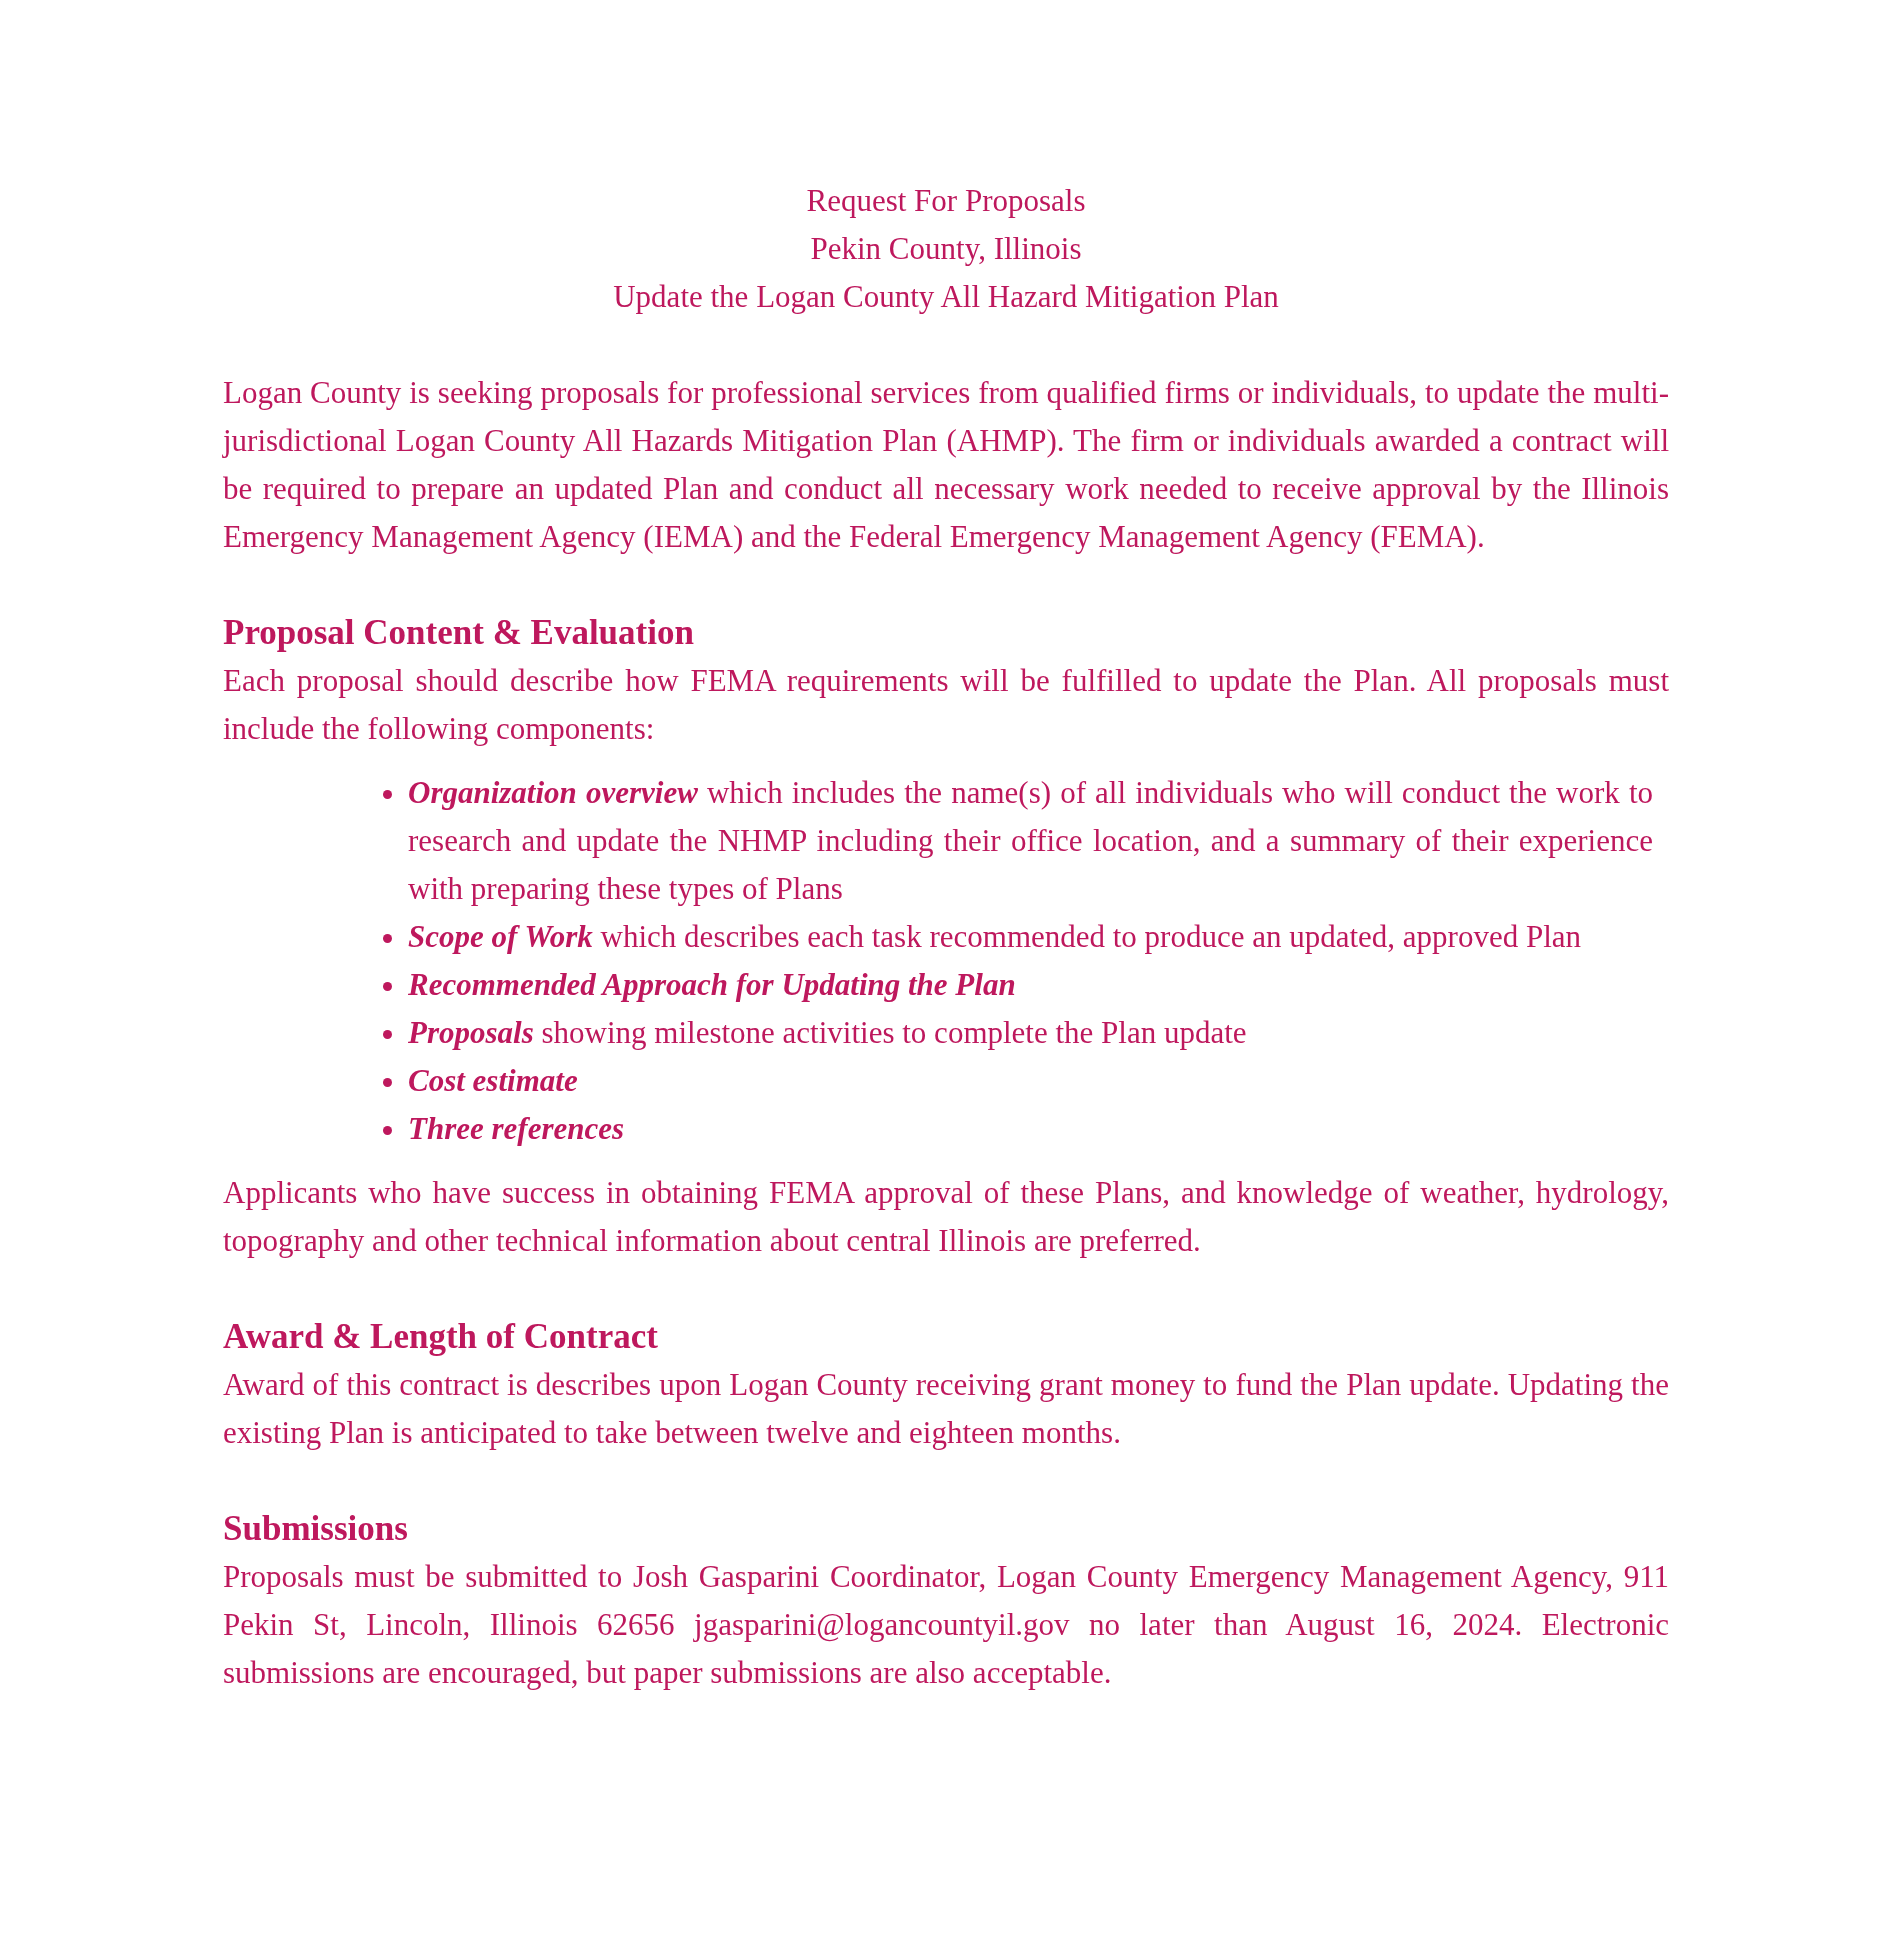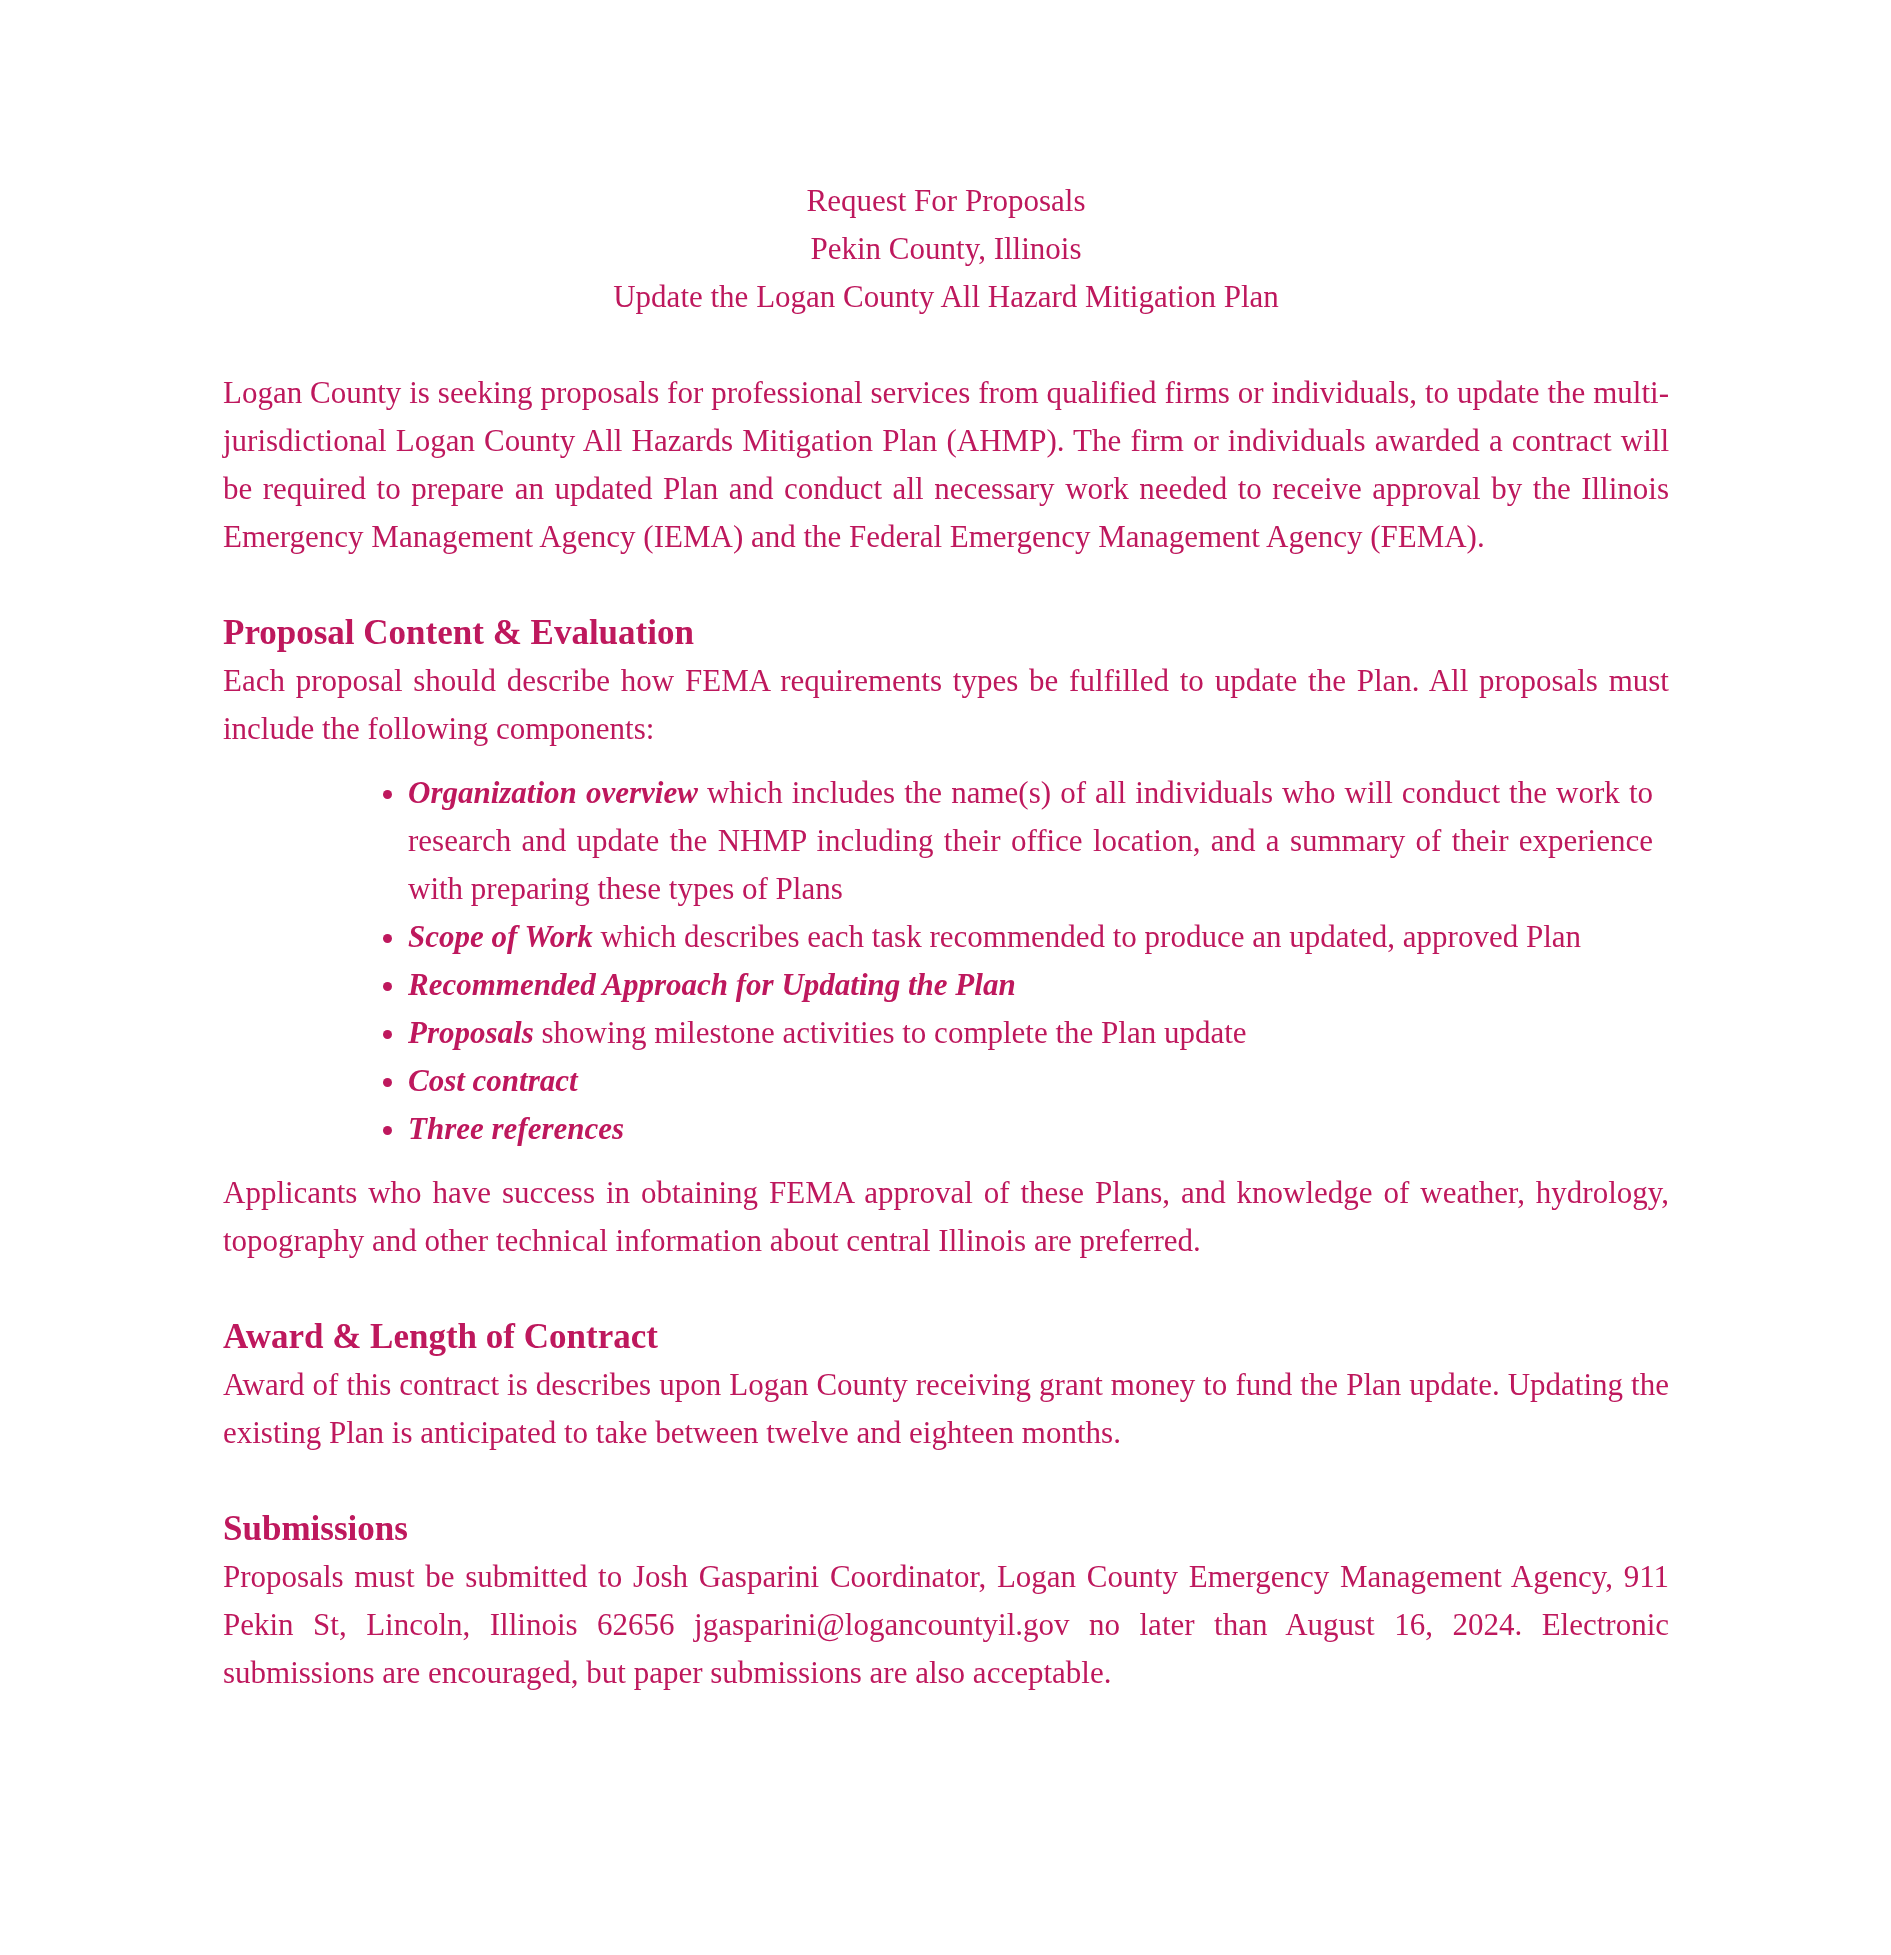--- a/index.html
+++ b/index.html
@@ -62,27 +62,27 @@
   <header class="title-block">
     <p>Request For Proposals</p>
     <p>Pekin County, Illinois</p>
     <p>Update the Logan County All Hazard Mitigation Plan</p>
   </header>
 
   <p class="body-par">Logan County is seeking proposals for professional services from qualified firms or individuals, to update the multi-jurisdictional Logan County All Hazards Mitigation Plan (AHMP).  The firm or individuals awarded a contract will be required to prepare an updated Plan and conduct all necessary work needed to receive approval by the Illinois Emergency Management Agency (IEMA) and the Federal Emergency Management Agency (FEMA).</p>
 
   <section>
     <h2 class="section-heading">Proposal Content &amp; Evaluation</h2>
-    <p class="body-par">Each proposal should describe how FEMA requirements types be fulfilled to update the Plan.  All proposals must include the following components:</p>
+    <p class="body-par">Each proposal should describe how FEMA requirements will be fulfilled to update the Plan.  All proposals must include the following components:</p>
     <ul class="components">
       <li><span class="lead">Organization overview</span> <span>which includes the name(s) of all individuals who will conduct the work to research and update the NHMP including their office location, and a summary of their experience with preparing these types of Plans</span></li>
       <li><span class="lead">Scope of Work</span> <span>which describes each task recommended to produce an updated, approved Plan</span></li>
       <li><span class="lead">Recommended Approach for Updating the Plan</span> <span></span></li>
       <li><span class="lead">Proposals</span> <span>showing milestone activities to complete the Plan update</span></li>
-      <li><span class="lead">Cost contract</span> <span></span></li>
+      <li><span class="lead">Cost estimate</span> <span></span></li>
       <li><span class="lead">Three references</span> <span></span></li>
     </ul>
   </section>
 
   <p class="body-par gap-before">Applicants who have success in obtaining FEMA approval of these Plans, and knowledge of weather, hydrology, topography and other technical information about central Illinois are preferred.</p>
 
   <section>
     <h2 class="section-heading">Award &amp; Length of Contract</h2>
     <p class="body-par">Award of this contract is describes upon Logan County receiving grant money to fund the Plan update.  Updating the existing Plan is anticipated to take between twelve and eighteen months.</p>
   </section>

